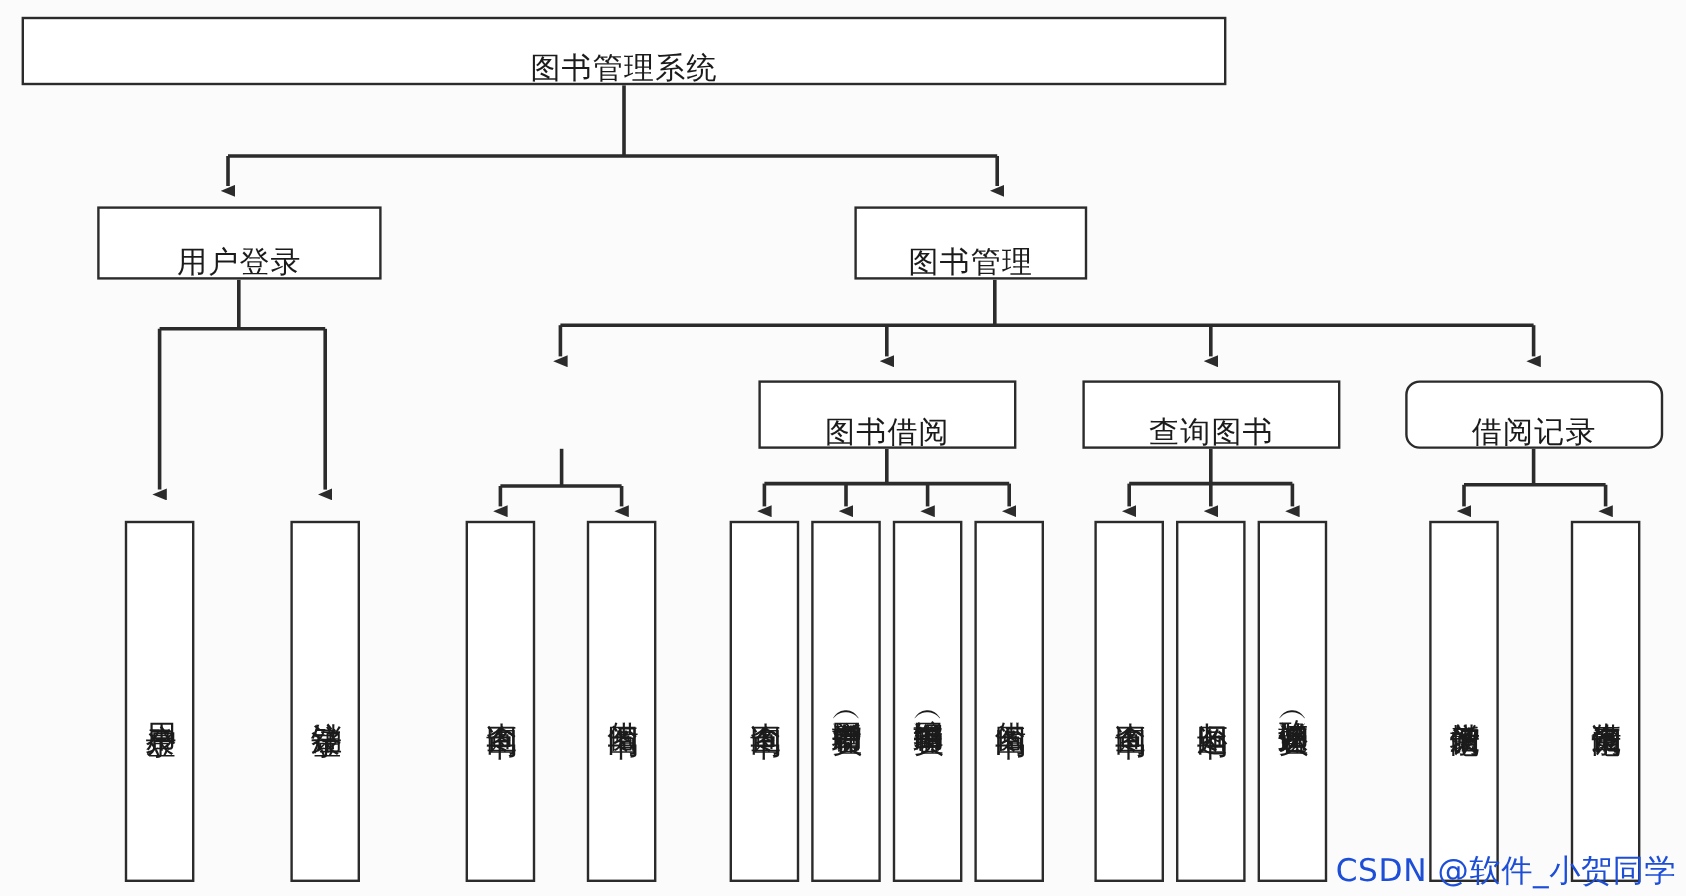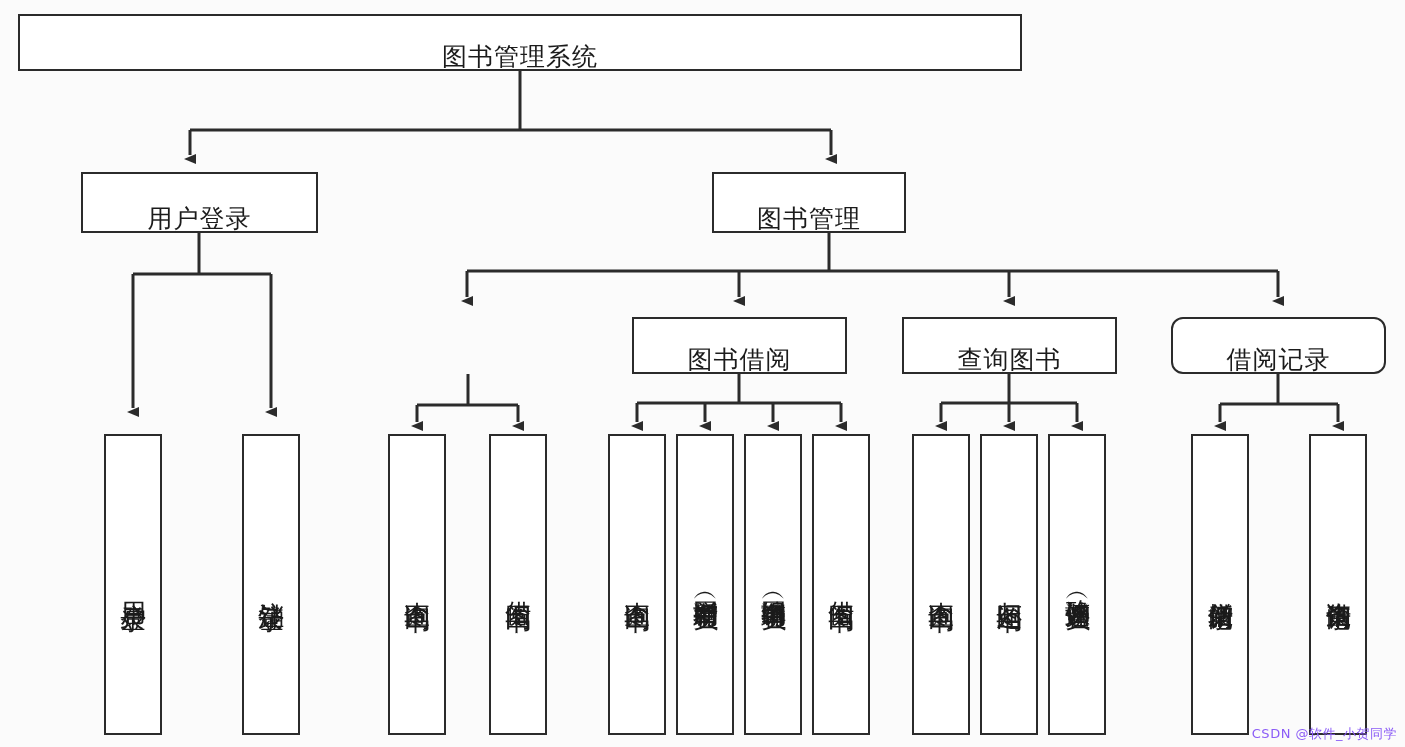--- a/index.html
+++ b/index.html
@@ -63,22 +63,22 @@
     max-height: 272px;
   }
   .node.vert.longtext .label {
     font-size: 25px;
     letter-spacing: 1px;
   }
   .watermark {
     position: absolute;
     right: 8px;
     bottom: 4px;
-    font-size: 13px;
-    color: #8b5cf6;
+    font-size: 26px;
+    color: #1d4ed8;
     white-space: nowrap;
     letter-spacing: 0.5px;
   }
 </style>
 </head>
 <body>
 
 <div id="canvas">
 
   <svg class="links" viewBox="0 0 1405 747">

